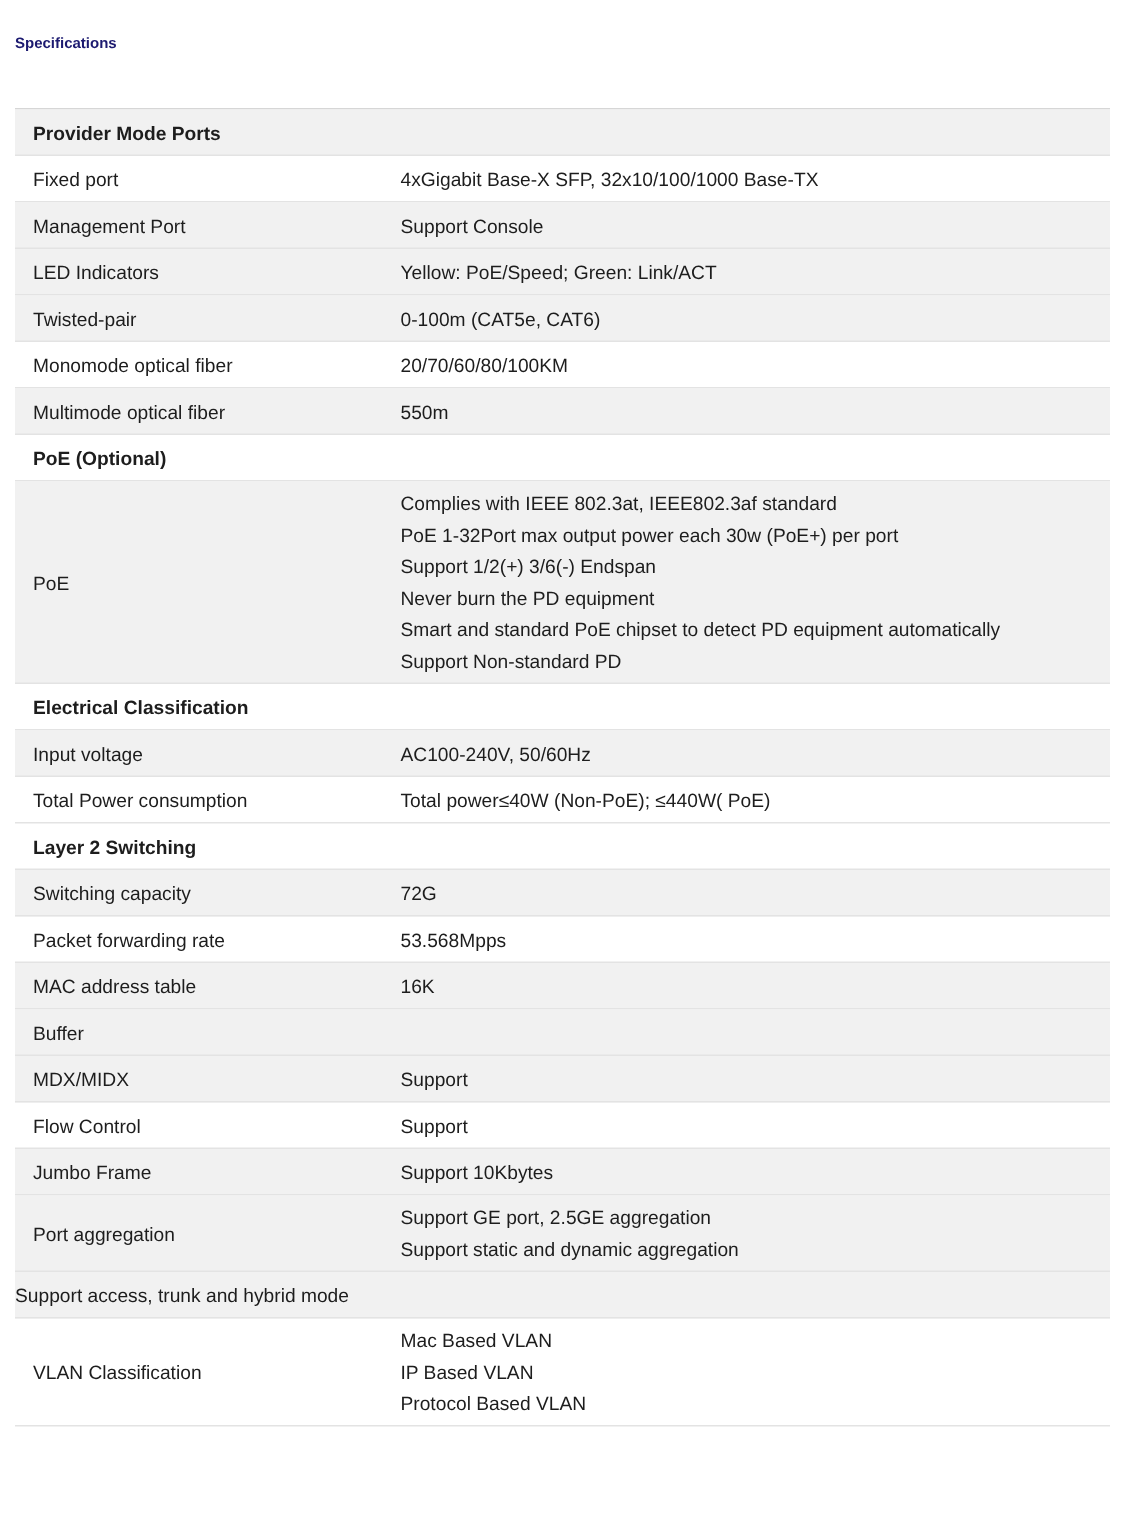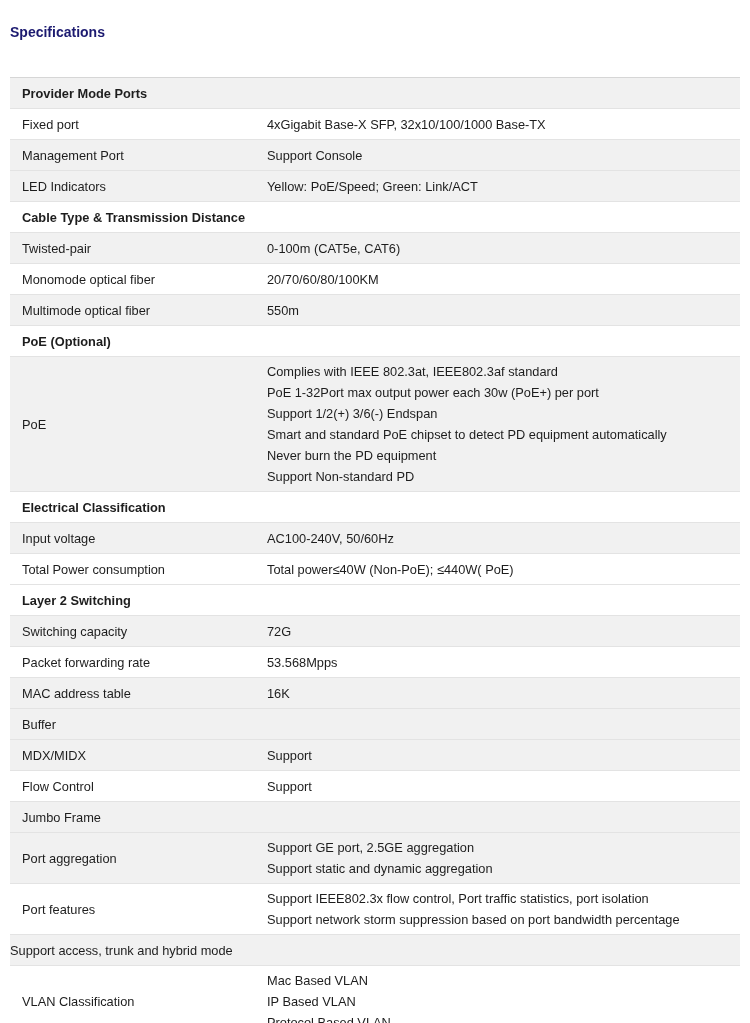--- a/index.html
+++ b/index.html
@@ -6,21 +6,21 @@
   body {
     width: 750px;
     height: 1023px;
     background: #ffffff;
     font-family: "Liberation Sans", sans-serif;
     color: #1d1d1d;
     overflow: hidden;
   }
   .page-title {
     margin: 24px 0 0 10px;
-    font-size: 14px;
+    font-size: 10px;
     font-weight: 700;
     color: #1c1a70;
   }
   .spec-table {
     margin: 37px 10px 0 10px;
     border-top: 1px solid #d6d6d6;
   }
   .row {
     display: flex;
     align-items: center;
@@ -72,23 +72,20 @@
       </div>
     </div>
 
     <div class="row shade">
       <div class="cell-label">LED Indicators</div>
       <div class="cell-value">
         <div class="line">Yellow: PoE/Speed; Green: Link/ACT</div>
       </div>
     </div>
 
-    <div class="row section">
-      <div class="cell-label">Cable Type &amp; Transmission Distance</div>
-    </div>
 
     <div class="row shade">
       <div class="cell-label">Twisted-pair</div>
       <div class="cell-value">
         <div class="line">0-100m (CAT5e, CAT6)</div>
       </div>
     </div>
 
     <div class="row">
       <div class="cell-label">Monomode optical fiber</div>
@@ -107,22 +104,22 @@
     <div class="row section">
       <div class="cell-label">PoE (Optional)</div>
     </div>
 
     <div class="row shade">
       <div class="cell-label">PoE</div>
       <div class="cell-value">
         <div class="line">Complies with IEEE 802.3at, IEEE802.3af standard</div>
         <div class="line">PoE 1-32Port max output power each 30w (PoE+) per port</div>
         <div class="line">Support 1/2(+) 3/6(-) Endspan</div>
+        <div class="line">Never burn the PD equipment</div>
         <div class="line">Smart and standard PoE chipset to detect PD equipment automatically</div>
-        <div class="line">Never burn the PD equipment</div>
         <div class="line">Support Non-standard PD</div>
       </div>
     </div>
 
     <div class="row section">
       <div class="cell-label">Electrical Classification</div>
     </div>
 
     <div class="row shade">
       <div class="cell-label">Input voltage</div>
@@ -176,37 +173,33 @@
 
     <div class="row">
       <div class="cell-label">Flow Control</div>
       <div class="cell-value">
         <div class="line">Support</div>
       </div>
     </div>
 
     <div class="row shade">
       <div class="cell-label">Jumbo Frame</div>
+      <div class="cell-value">
+        <div class="line">Support 10Kbytes</div>
+      </div>
     </div>
 
     <div class="row shade">
       <div class="cell-label">Port aggregation</div>
       <div class="cell-value">
         <div class="line">Support GE port, 2.5GE aggregation</div>
         <div class="line">Support static and dynamic aggregation</div>
       </div>
     </div>
 
-    <div class="row">
-      <div class="cell-label">Port features</div>
-      <div class="cell-value">
-        <div class="line">Support IEEE802.3x flow control, Port traffic statistics, port isolation</div>
-        <div class="line">Support network storm suppression based on port bandwidth percentage</div>
-      </div>
-    </div>
 
     <div class="row shade">
       <div class="cell-value">
         <div class="line">Support access, trunk and hybrid mode</div>
       </div>
     </div>
 
     <div class="row">
       <div class="cell-label">VLAN Classification</div>
       <div class="cell-value">

